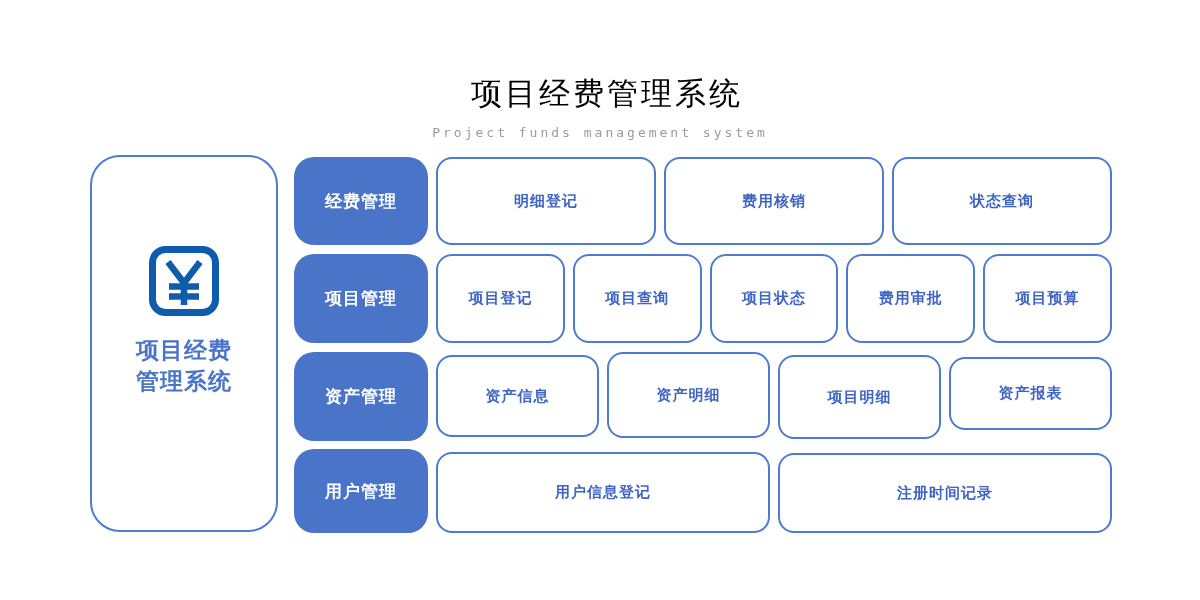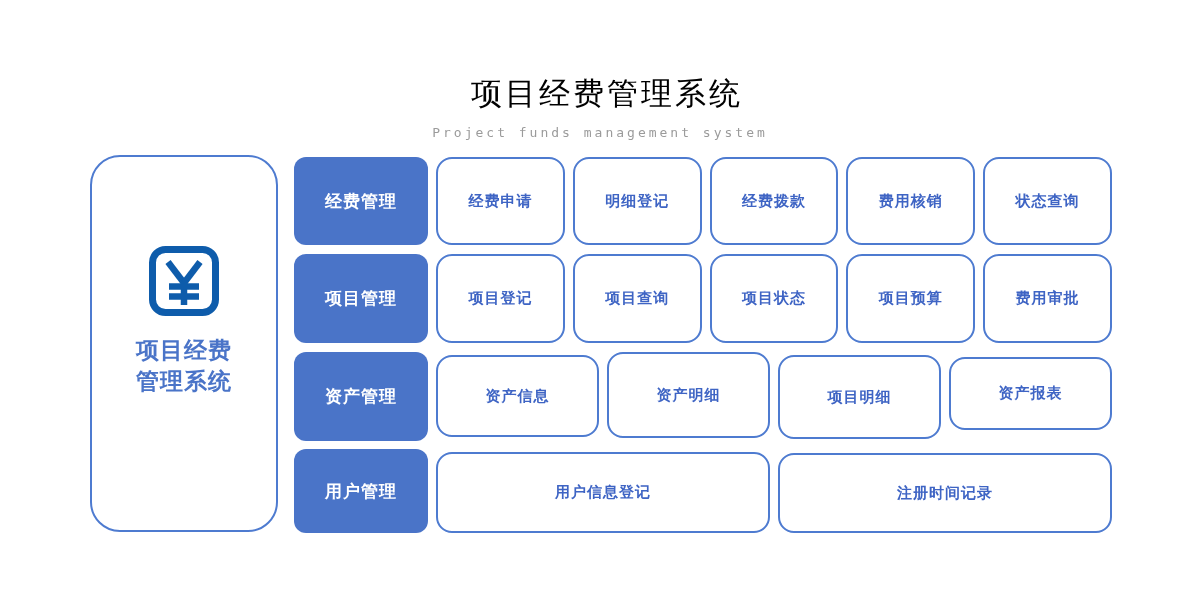--- a/index.html
+++ b/index.html
@@ -34,21 +34,21 @@
   .row{display:flex;gap:8px;height:88px;}
   .row+.row{margin-top:9px;}
   .row.r2,.row.r3{height:89px;}
   .row.r4{height:84px;margin-top:8px;}
   .btn{
     display:flex;align-items:center;justify-content:center;
     box-sizing:border-box;text-align:center;
   }
   .btn.cat{
     flex:0 0 134px;background:var(--accent);color:#ffffff;
-    border-radius:12px;font-size:17px;font-weight:bold;letter-spacing:1px;
+    border-radius:20px;font-size:17px;font-weight:bold;letter-spacing:1px;
   }
   .btn.white{
     flex:1 1 0;background:#ffffff;border:2px solid var(--border);
     border-radius:16px;color:var(--button-text);
     font-size:15px;font-weight:bold;letter-spacing:1px;
   }
 </style>
 </head>
 <body>
 
@@ -73,34 +73,32 @@
     <div class="left-label">
       <div>项目经费</div>
       <div>管理系统</div>
     </div>
   </div>
 
   <div class="grid">
 
     <div class="row r1">
       <div class="btn cat">经费管理</div>
-      <div class="btn white">经费申请</div>
       <div class="btn white">明细登记</div>
-      <div class="btn white">经费拨款</div>
       <div class="btn white">费用核销</div>
       <div class="btn white">状态查询</div>
     </div>
 
     <div class="row r2">
       <div class="btn cat">项目管理</div>
       <div class="btn white">项目登记</div>
       <div class="btn white">项目查询</div>
       <div class="btn white">项目状态</div>
+      <div class="btn white">费用审批</div>
       <div class="btn white">项目预算</div>
-      <div class="btn white">费用审批</div>
     </div>
 
     <div class="row r3">
       <div class="btn cat">资产管理</div>
       <div class="btn white" style="margin-top:3px;margin-bottom:4px">资产信息</div>
       <div class="btn white" style="margin-bottom:3px">资产明细</div>
       <div class="btn white" style="margin-top:3px;margin-bottom:2px">项目明细</div>
       <div class="btn white" style="margin-top:5px;margin-bottom:11px">资产报表</div>
     </div>
 

